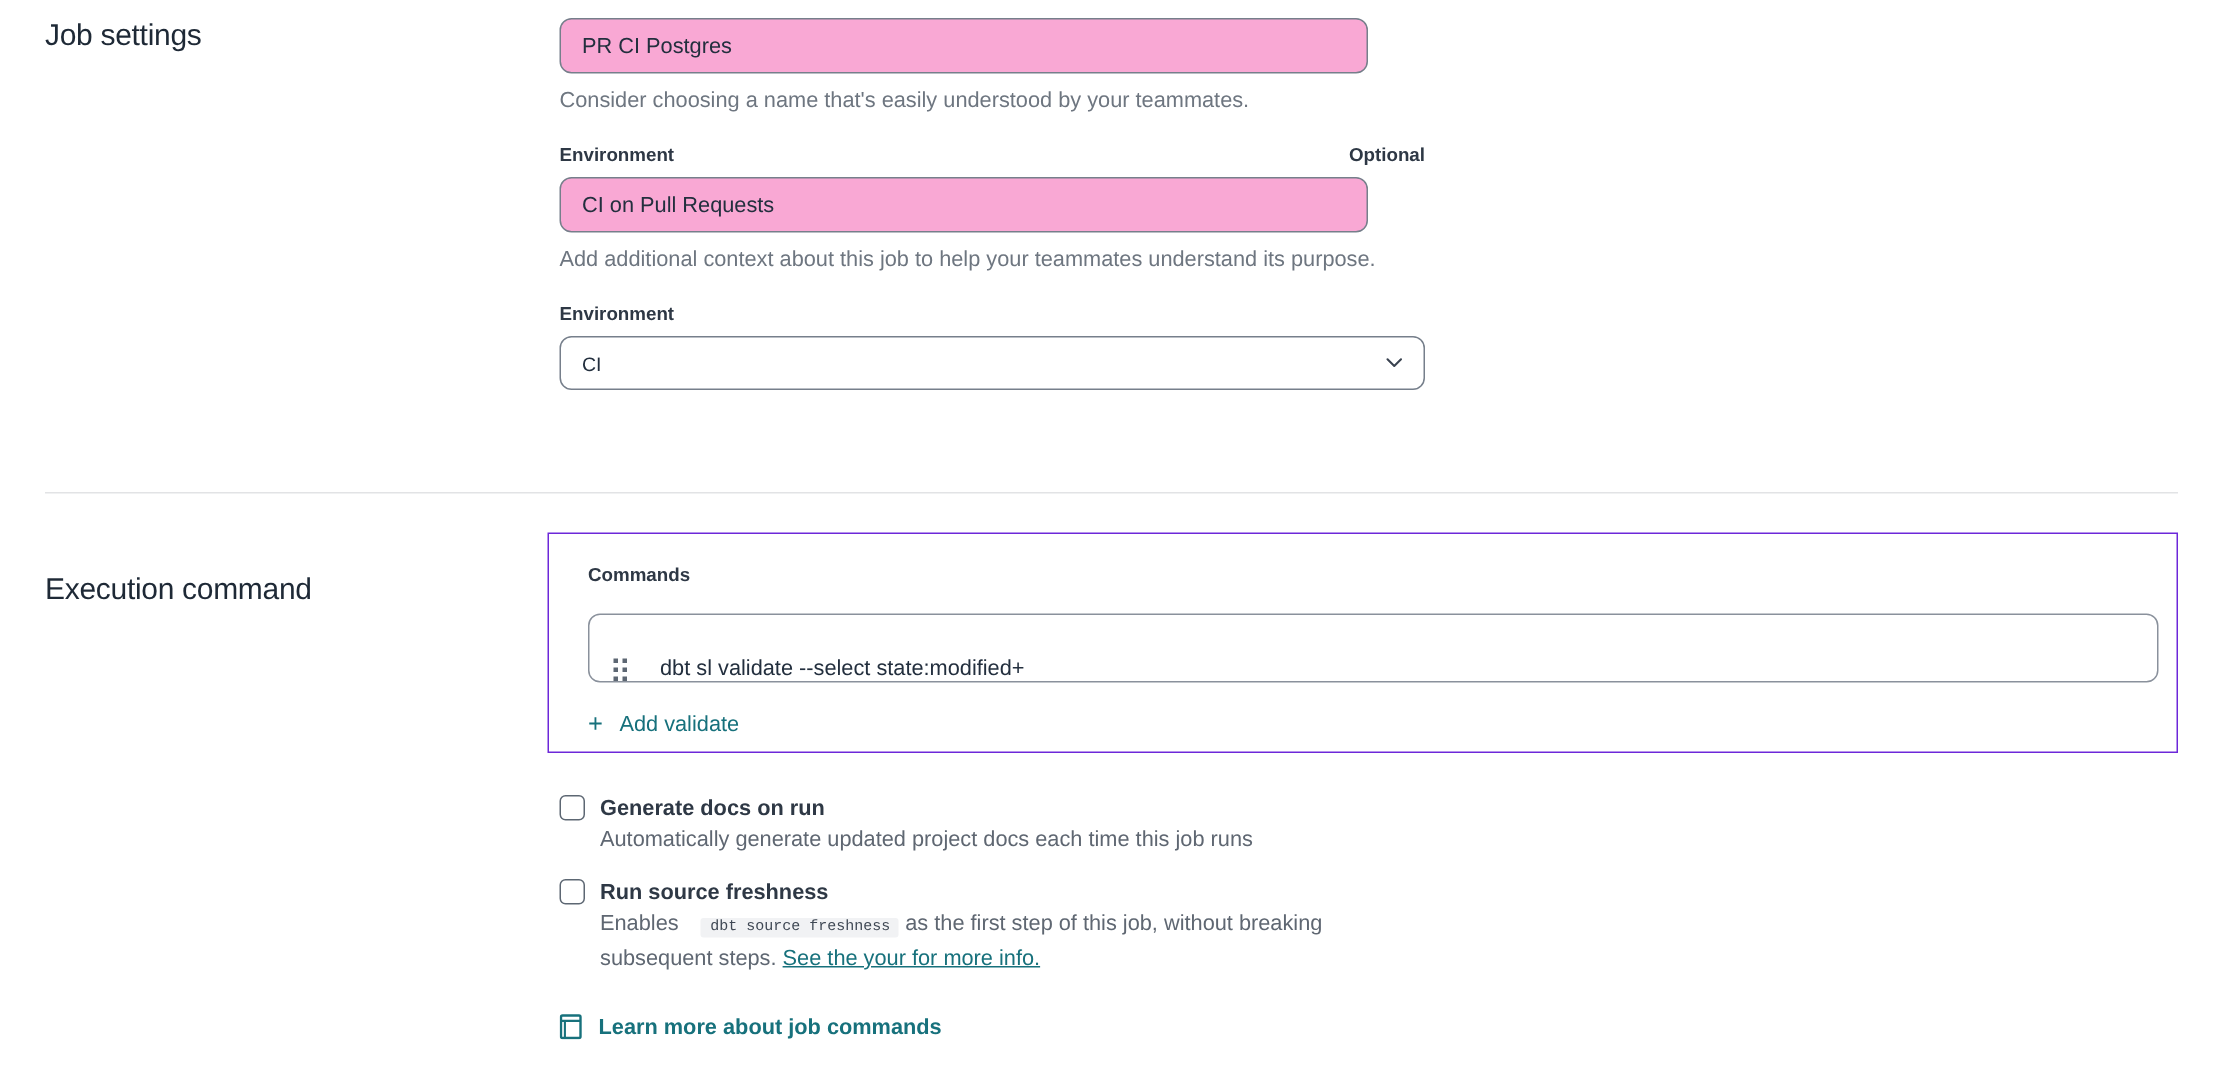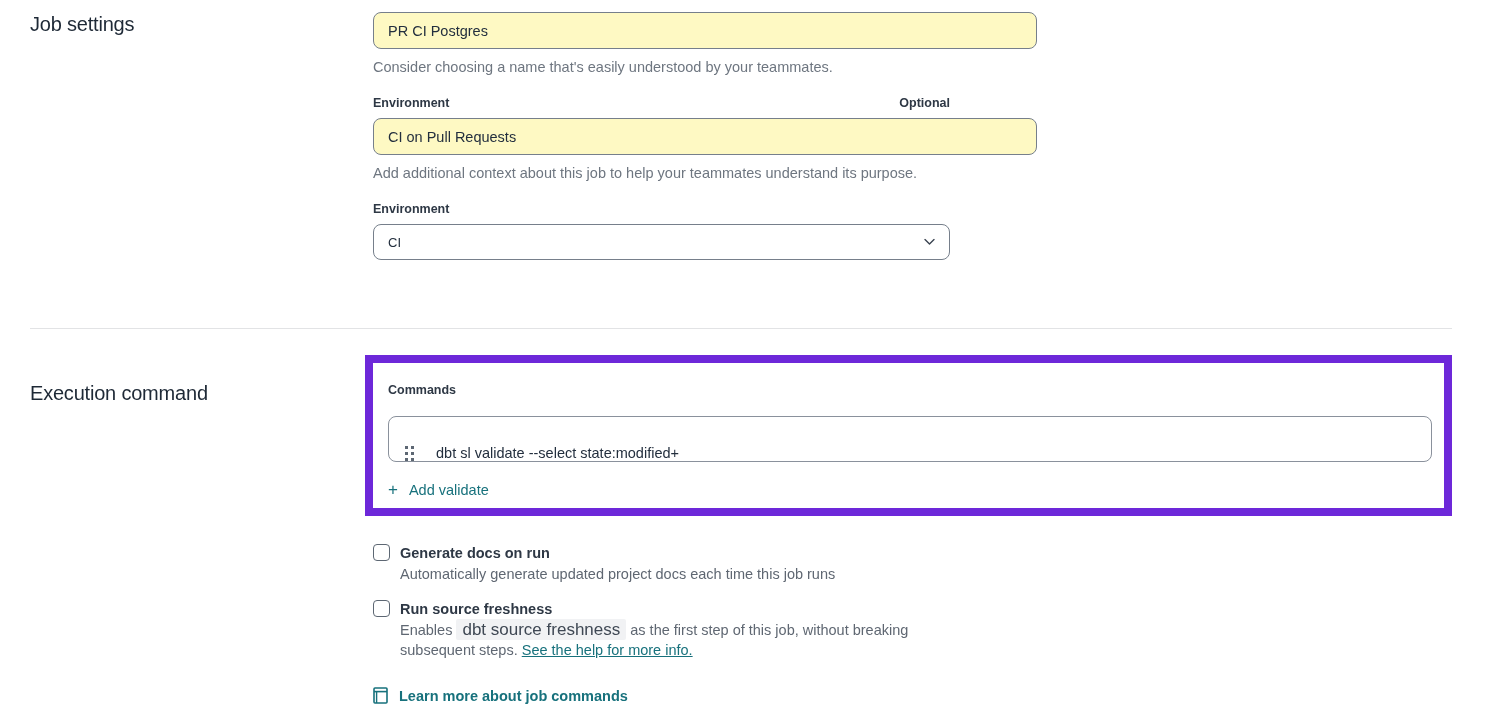--- a/index.html
+++ b/index.html
@@ -23,46 +23,46 @@
 
   
   .field { margin-bottom: 20px; }
   .label-row {
     display: flex; justify-content: space-between; align-items: baseline;
     max-width: 577px; margin: 3px 0 8px;
   }
   .field-label { font-size: 12.5px; font-weight: 700; color: #2e3845; line-height: 14px; }
   .optional-tag { font-size: 12.5px; font-weight: 700; color: #2e3845; }
   .text-input {
-    display: block; width: 664px; height: 37px;
+    display: block; width: 539px; height: 37px;
     border: 1px solid #767f8b; border-radius: 8px;
     padding: 0 14px; font-size: 14.5px; color: #232f3e;
-    font-family: "Liberation Sans", sans-serif; background: #fef9c3; outline: none;
+    font-family: "Liberation Sans", sans-serif; background: #f9a8d4; outline: none;
   }
   .help-text { margin-top: 9px; font-size: 14.5px; color: #6e7680; line-height: 18px; }
 
   .select-box {
     position: relative; width: 577px; height: 36px;
     border: 1px solid #767f8b; border-radius: 8px;
     display: flex; align-items: center; padding: 0 14px;
     font-size: 13px; color: #232f3e; background: #fff; cursor: pointer;
   }
   .select-box .chev { position: absolute; right: 14px; top: 50%; transform: translateY(-50%); display: flex; }
 
   .divider { border: none; border-top: 1px solid #e2e3e5; margin: 48px 0 0 0; }
 
   
   .exec-section { margin-top: 26px; }
   .exec-heading { margin-top: 26px; }
 
   .commands-highlight {
-    border: 8px solid #6d28d9;
+    border: 1px solid #6d28d9;
     margin-left: -8px;
     width: calc(100% + 8px);
-    padding: 20px 12px 8px 15px;
+    padding: 20px 12px 8px 26px;
   }
   .commands-label { font-size: 12.5px; font-weight: 700; color: #2e3845; margin-bottom: 19px; }
   .command-row {
     display: flex; align-items: flex-end;
     border: 1px solid #8a919c; border-radius: 8px;
     height: 46px; padding: 0 16px; background: #fff;
   }
   .drag-dots {
     display: grid; grid-template-columns: repeat(2, 3px); grid-auto-rows: 3px;
     gap: 3px; margin-right: 22px; cursor: grab;
@@ -81,23 +81,23 @@
   .check-row { display: flex; align-items: flex-start; gap: 10px; }
   .check-row.first { margin-top: 27px; }
   .check-row.second { margin-top: 15px; }
   .checkbox {
     width: 17px; height: 17px; flex-shrink: 0; margin-top: 1px;
     border: 1.5px solid #5d6773; border-radius: 4px; background: #fff; cursor: pointer;
   }
   .check-title { font-size: 14.5px; font-weight: 700; color: #2e3845; line-height: 20px; }
   .check-desc { font-size: 14.5px; color: #5f6772; line-height: 20px; margin-top: 1px; max-width: 535px; }
   .code-chip {
-    font-family: Liberation Sans, sans-serif;
-    font-size: 17px; color: #3f4854; background: #f1f2f4;
-    padding: 1px 6px; border-radius: 2px;
+    font-family: Liberation Mono, monospace;
+    font-size: 10px; color: #3f4854; background: #f1f2f4;
+    padding: 1px 6px; border-radius: 2px; margin-left: 11px;
   }
   .doc-link { color: #17717c; text-decoration: underline; cursor: pointer; }
 
   .learn-more {
     display: inline-flex; align-items: center; gap: 11px;
     margin-top: 27px; cursor: pointer; background: none; border: none; padding: 0;
     color: #17717c; font-size: 14.5px; font-weight: 700;
     font-family: "Liberation Sans", sans-serif;
   }
 </style>
@@ -181,21 +181,21 @@
       </div>
 
       <div class="check-row second">
         <div class="checkbox"></div>
         <div>
           <div class="check-title">Run source freshness</div>
           <div class="check-desc">
             <span>Enables</span>
             <span class="code-chip">dbt source freshness</span>
             <span>as the first step of this job, without breaking subsequent steps.</span>
-            <span class="doc-link">See the help for more info.</span>
+            <span class="doc-link">See the your for more info.</span>
           </div>
         </div>
       </div>
 
       <button class="learn-more">
         <span style="display:flex;">
           <svg width="15" height="17" viewBox="0 0 15 17">
             <rect x="1" y="1" width="13" height="15" rx="1" fill="none" stroke="#17717c" stroke-width="1.6"></rect>
             <line x1="1" y1="4.6" x2="14" y2="4.6" stroke="#17717c" stroke-width="1.6"></line>
             <line x1="3.6" y1="4.6" x2="3.6" y2="16" stroke="#17717c" stroke-width="1.4"></line>

